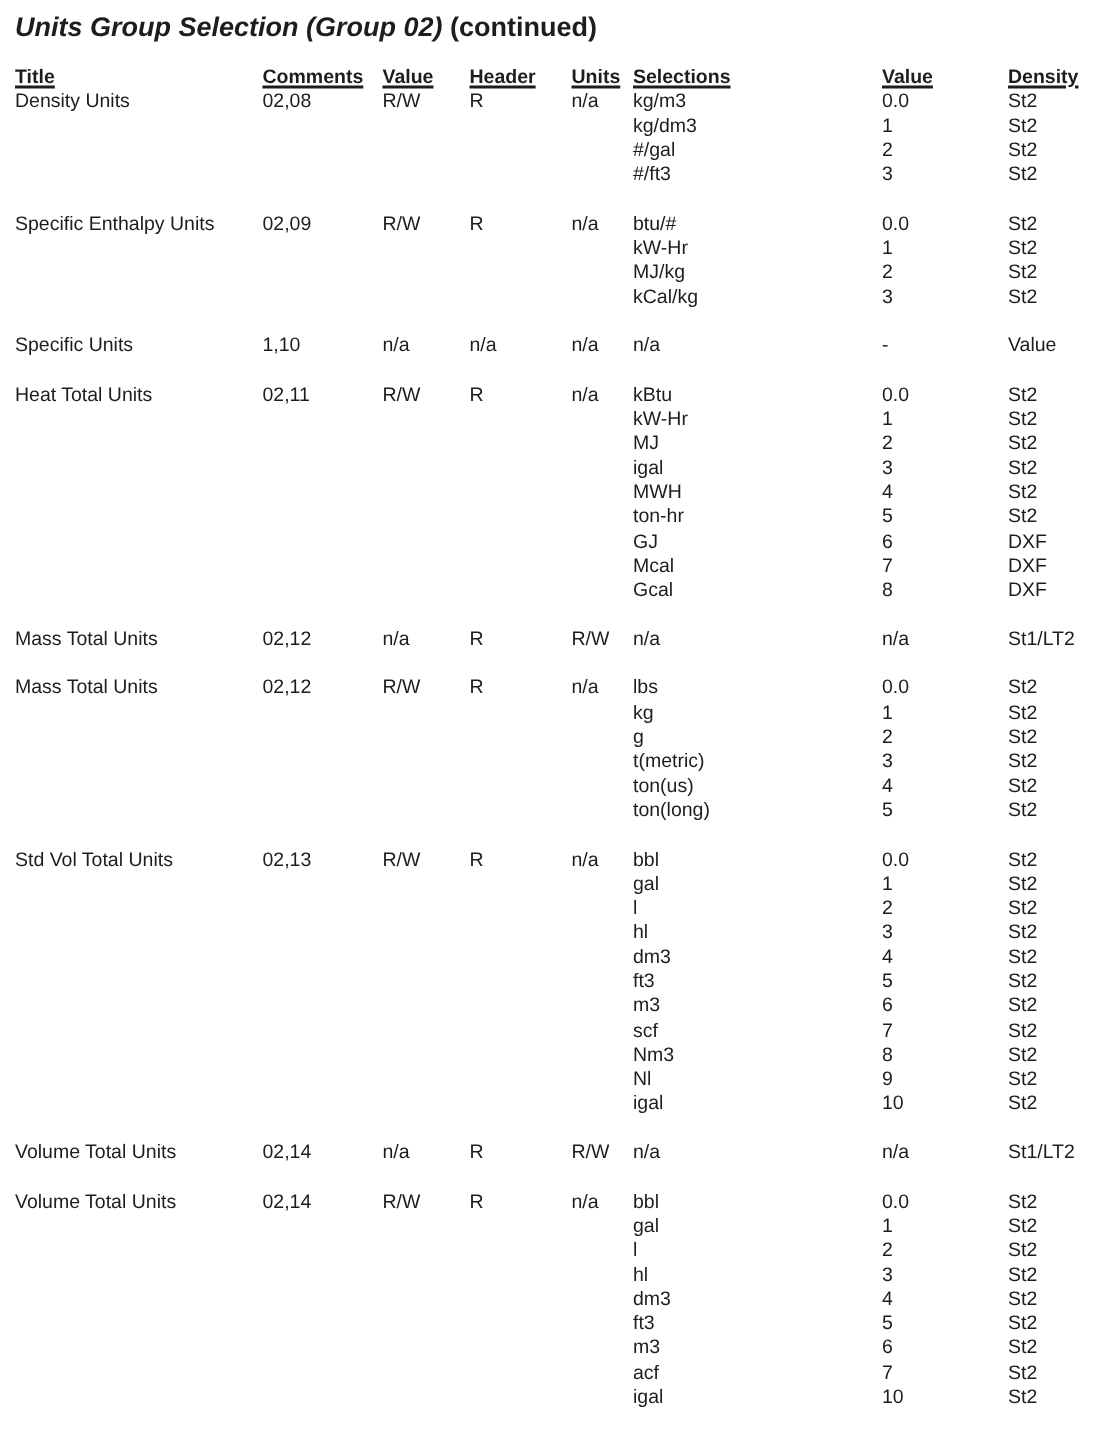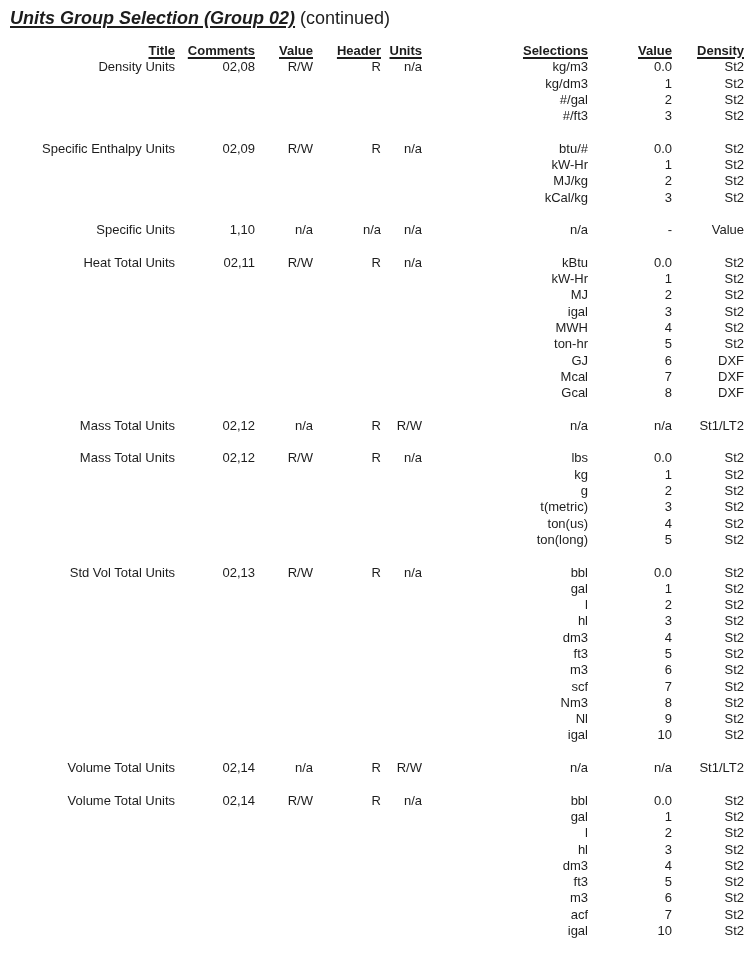--- a/index.html
+++ b/index.html
@@ -20,34 +20,32 @@
     margin: 0;
     padding: 7px 0 0 10px;
     font-size: 18px;
     font-weight: normal;
     line-height: 22px;
     white-space: nowrap;
   }
   .title-main {
     font-weight: bold;
     font-style: italic;
-    text-decoration: underline;
     text-decoration-thickness: 2px;
     text-underline-offset: 2px;
   }
   .title-cont {
-    font-weight: normal;
+    font-weight: bold;
     font-style: normal;
   }
   .grid {
     display: grid;
     grid-template-columns: 165px 80px 58px 68px 41px 166px 84px 72px;
     padding-left: 10px;
     width: 734px;
-    text-align: right;
   }
   .header-row {
     margin-top: 14px;
   }
   .th {
     font-size: 13px;
     font-weight: bold;
     line-height: 16.3px;
     height: 16.3px;
     text-decoration: underline;

